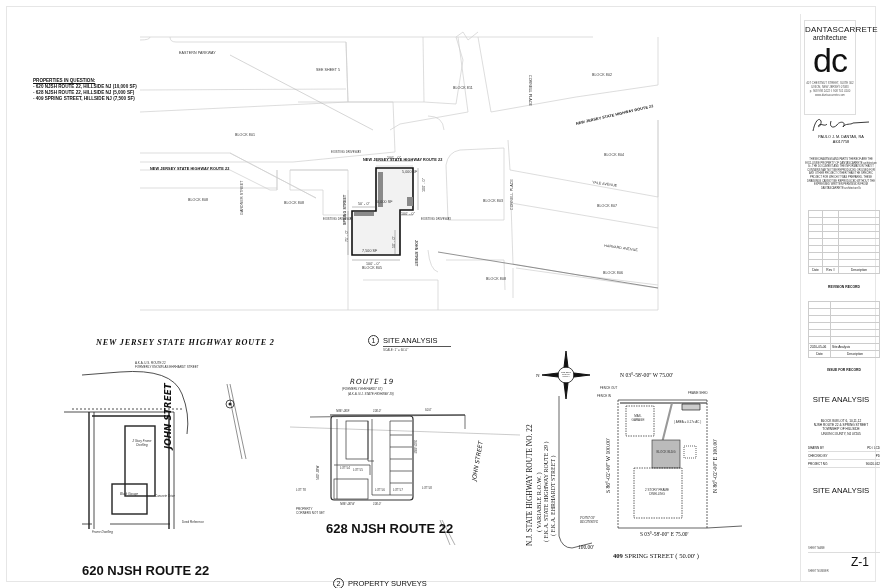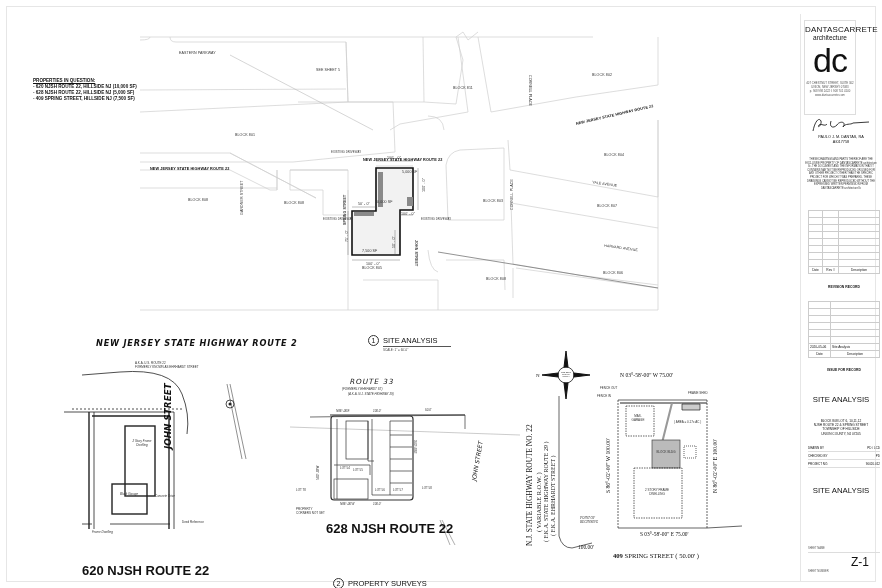--- a/index.html
+++ b/index.html
@@ -169,21 +169,21 @@
 
 <div class="abs view-title" style="left:368px;top:329px;">
   <div class="circ">1</div>
   <div class="vt-text">
     <div class="t">SITE ANALYSIS</div>
     <div class="s">SCALE: 1" = 60'-0"</div>
   </div>
 </div>
 
 <div class="survey" style="left:62px;top:334px;width:240px;height:240px;">
-  <div class="hand abs" style="left:34px;top:4px;font-size:8.2px;letter-spacing:0.8px;white-space:nowrap;">NEW JERSEY STATE HIGHWAY ROUTE 2</div>
+  <div class="hand abs" style="left:34px;top:4px;font-size:8.2px;letter-spacing:0.8px;white-space:nowrap;font-family:Liberation Serif, serif;">NEW JERSEY STATE HIGHWAY ROUTE 2</div>
   <div class="tiny" style="left:73px;top:27px;">A.K.A. U.S. ROUTE 22</div>
   <div class="tiny" style="left:73px;top:31px;">FORMERLY KNOWN AS EHRHARDT STREET</div>
   <svg class="abs" style="left:0;top:30px;" width="240" height="170">
     <g fill="none" stroke="#222" stroke-width="0.8">
       <path d="M20 11 L58 8 Q110 4 120 30 Q128 50 125 70"></path>
       <path d="M2 48 L112 48"></path>
       <path d="M10 45 L120 45" stroke-dasharray="2 2"></path>
       <path d="M27 48 L27 165" stroke-width="1.4"></path>
       <path d="M32 48 L32 165"></path>
       <path d="M107 48 L107 165" stroke-width="1.4"></path>
@@ -202,21 +202,21 @@
   <div class="hand abs" style="left:101px;top:115px;font-size:8.8px;transform:rotate(-90deg);transform-origin:left top;white-space:nowrap;">JOHN STREET</div>
   <div class="tiny" style="left:65px;top:105px;width:30px;white-space:normal;text-align:center;font-style:italic;">2 Story Frame Dwelling</div>
   <div class="tiny" style="left:58px;top:158px;font-style:italic;">Block Garage</div>
   <div class="tiny" style="left:93px;top:160px;font-style:italic;">Concrete Drive</div>
   <div class="tiny" style="left:30px;top:196px;font-style:italic;">Frame Dwelling</div>
   <div class="tiny" style="left:120px;top:186px;">Deed Reference</div>
   <div class="survey-caption" style="left:20px;top:229px;">620 NJSH ROUTE 22</div>
 </div>
 
 <div class="survey" style="left:290px;top:365px;width:230px;height:180px;">
-  <div class="hand abs" style="left:60px;top:12px;font-size:7.2px;letter-spacing:1px;font-weight:normal;">ROUTE 33</div>
+  <div class="hand abs" style="left:60px;top:12px;font-size:7.2px;letter-spacing:1px;font-weight:normal;">ROUTE 19</div>
   <div class="tiny" style="left:52px;top:22px;font-style:italic;">(FORMERLY EHRHARDT ST)</div>
   <div class="tiny" style="left:58px;top:27px;font-style:italic;">(A.K.A. N.J. STATE HIGHWAY 29)</div>
   <svg class="abs" style="left:0;top:0;" width="230" height="180">
     <g fill="none" stroke="#333" stroke-width="0.7">
       <path d="M20 52 L175 50"></path>
       <path d="M40 50 L175 50" stroke-width="1.2"></path>
       <path d="M0 62 L230 70" stroke="#999" stroke-width="0.5"></path>
       <rect x="41" y="51" width="82" height="84" stroke-width="1.2" rx="3"></rect>
       <path d="M47 54 L47 134"></path>
       <rect x="56" y="56" width="22" height="38"></rect>

